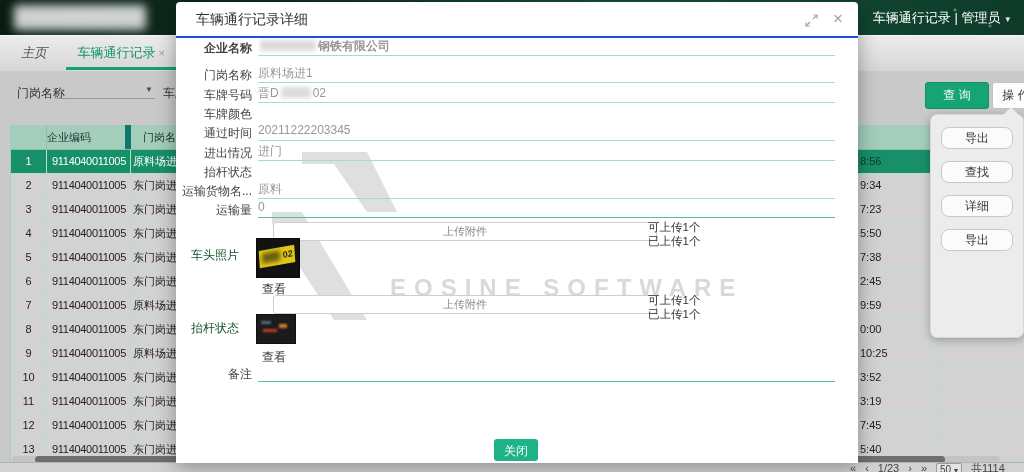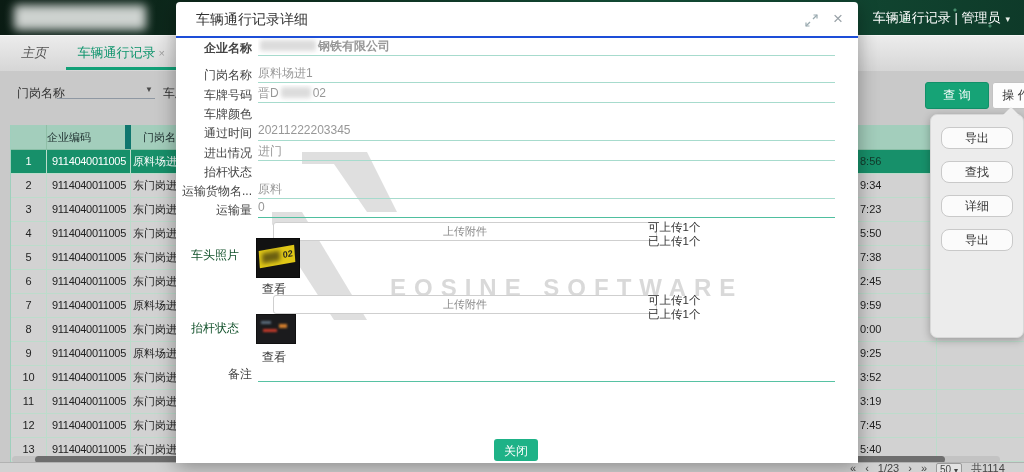--- a/index.html
+++ b/index.html
@@ -235,21 +235,21 @@
       <div class="c-num">8</div>
       <div class="c-code">9114040011005</div>
       <div class="c-gate">东门岗进1</div>
       <div class="c-time">0:00</div>
       <div class="c-vline"></div>
     </div>
         <div class="trow">
       <div class="c-num">9</div>
       <div class="c-code">9114040011005</div>
       <div class="c-gate">原料场进1</div>
-      <div class="c-time">9:25</div>
+      <div class="c-time">10:25</div>
       <div class="c-vline"></div>
     </div>
         <div class="trow">
       <div class="c-num">10</div>
       <div class="c-code">9114040011005</div>
       <div class="c-gate">东门岗进2</div>
       <div class="c-time">3:52</div>
       <div class="c-vline"></div>
     </div>
         <div class="trow">

